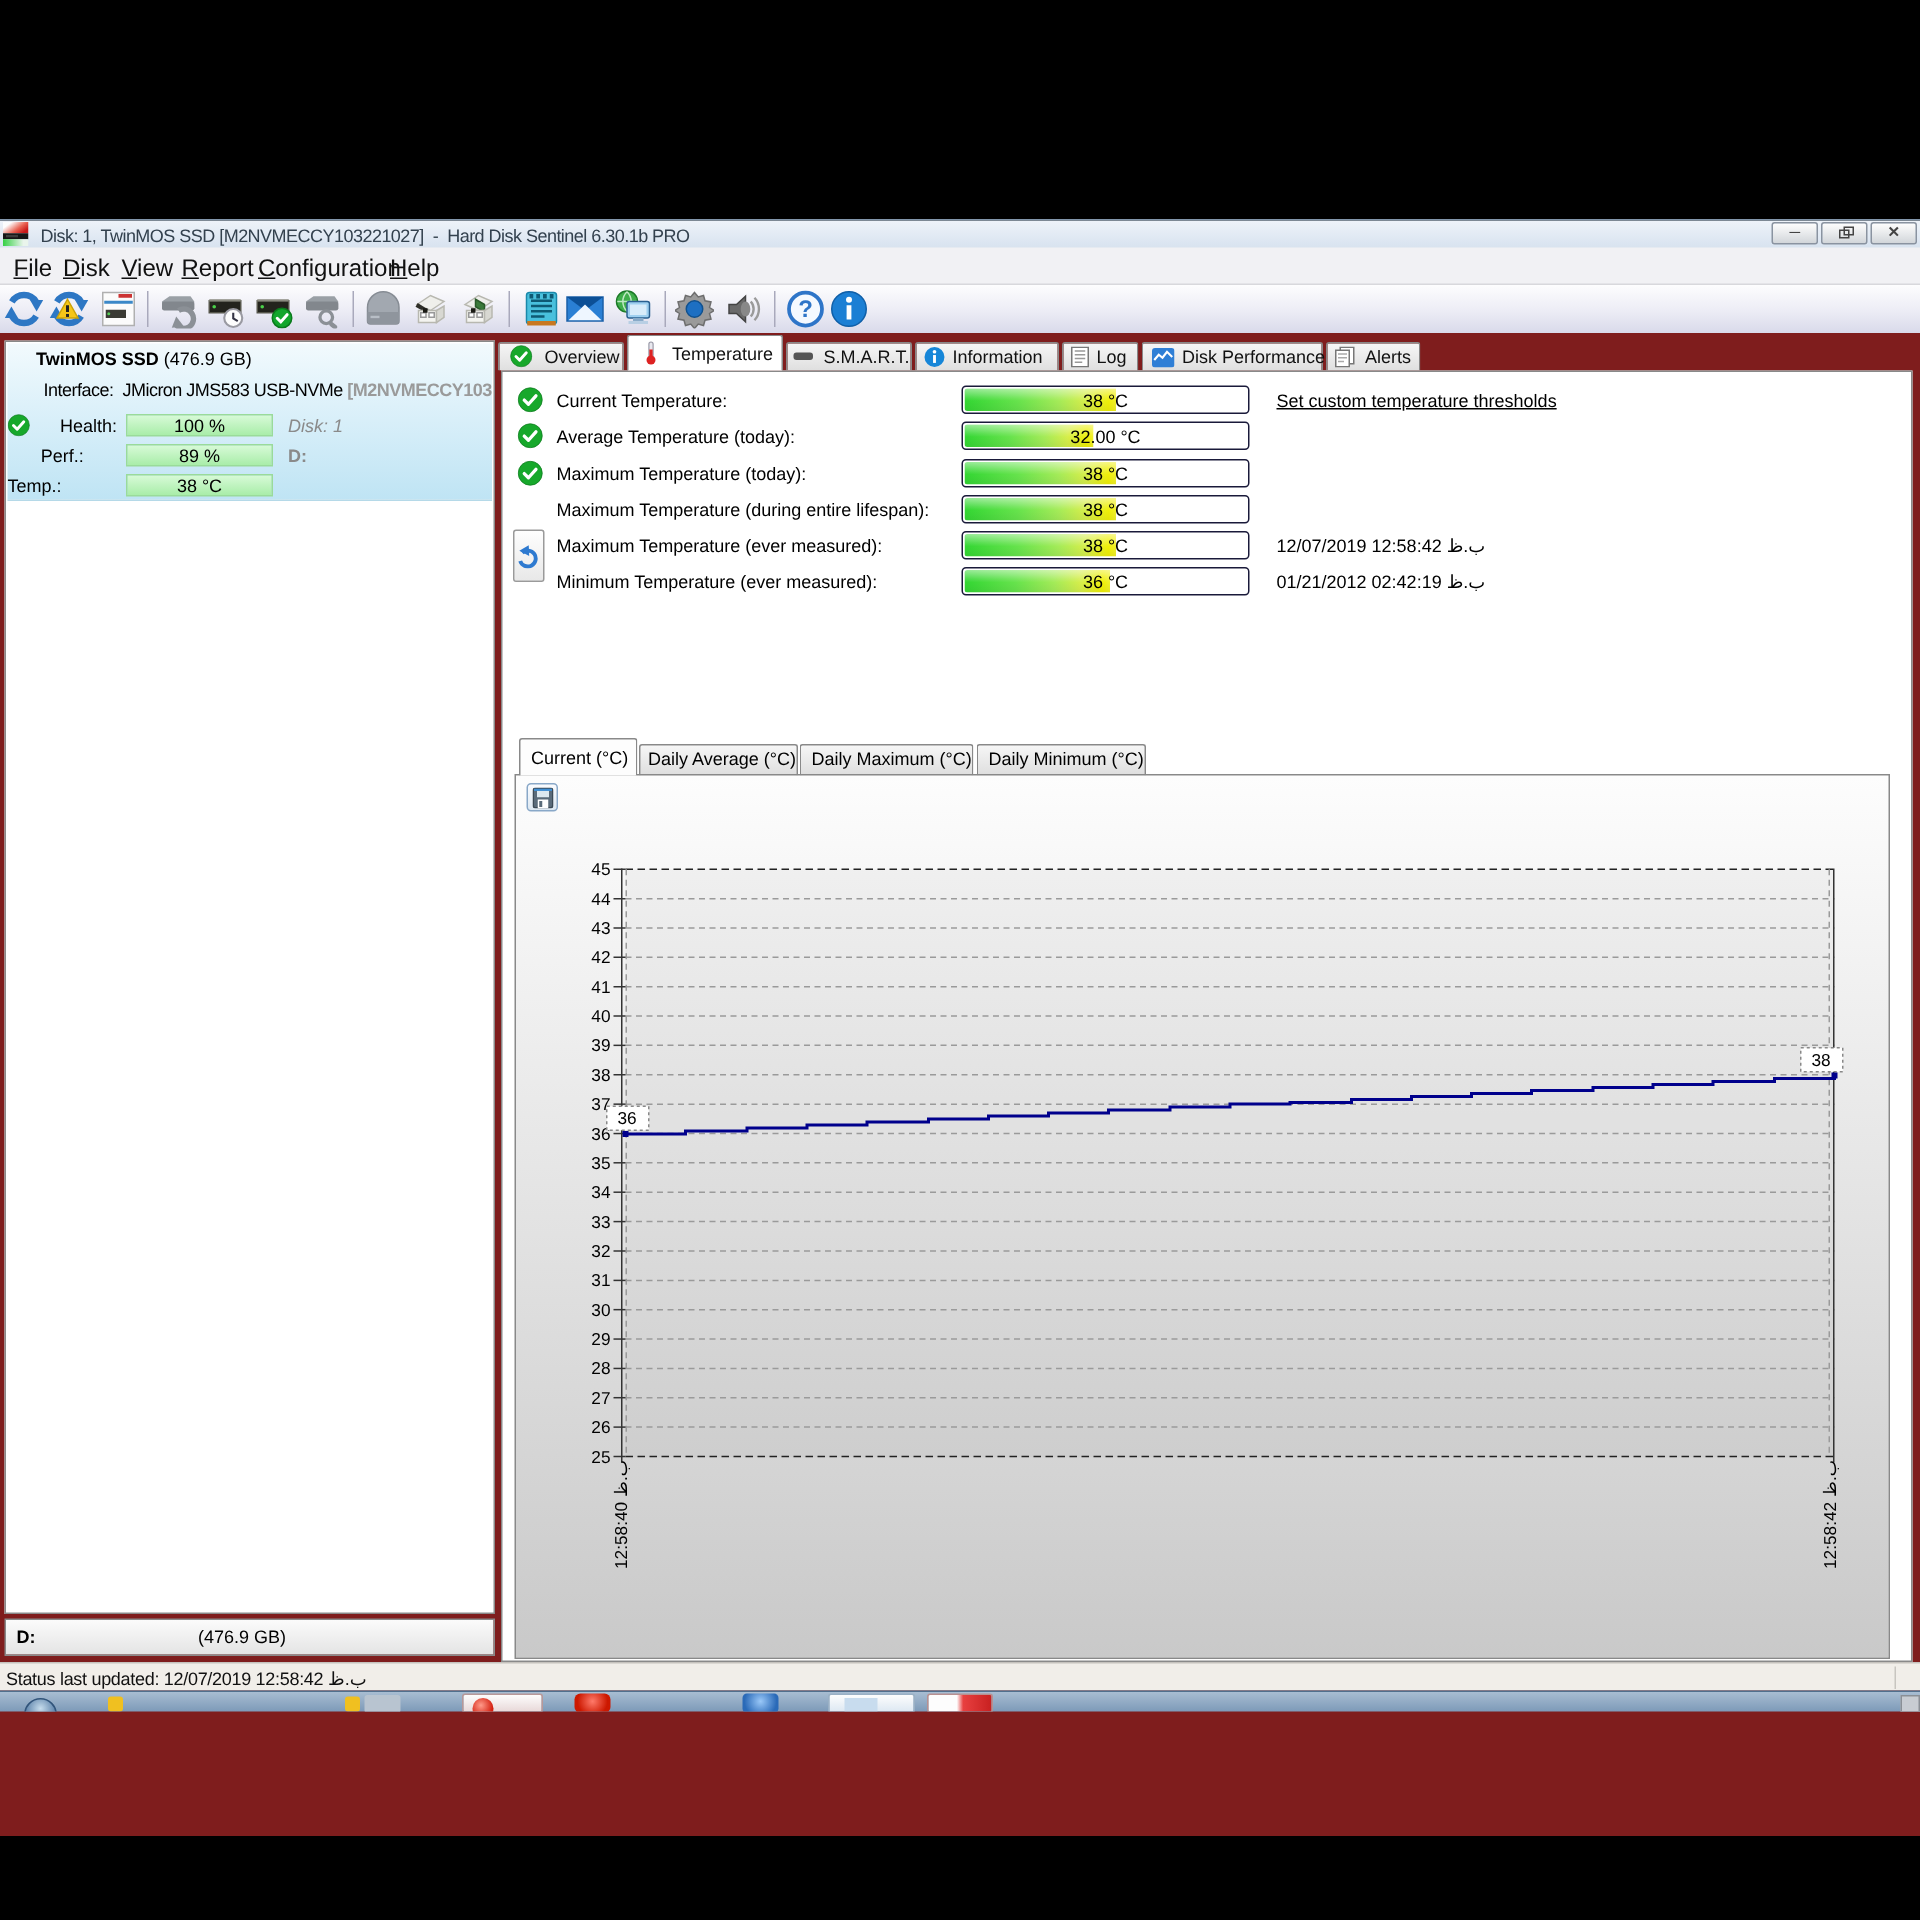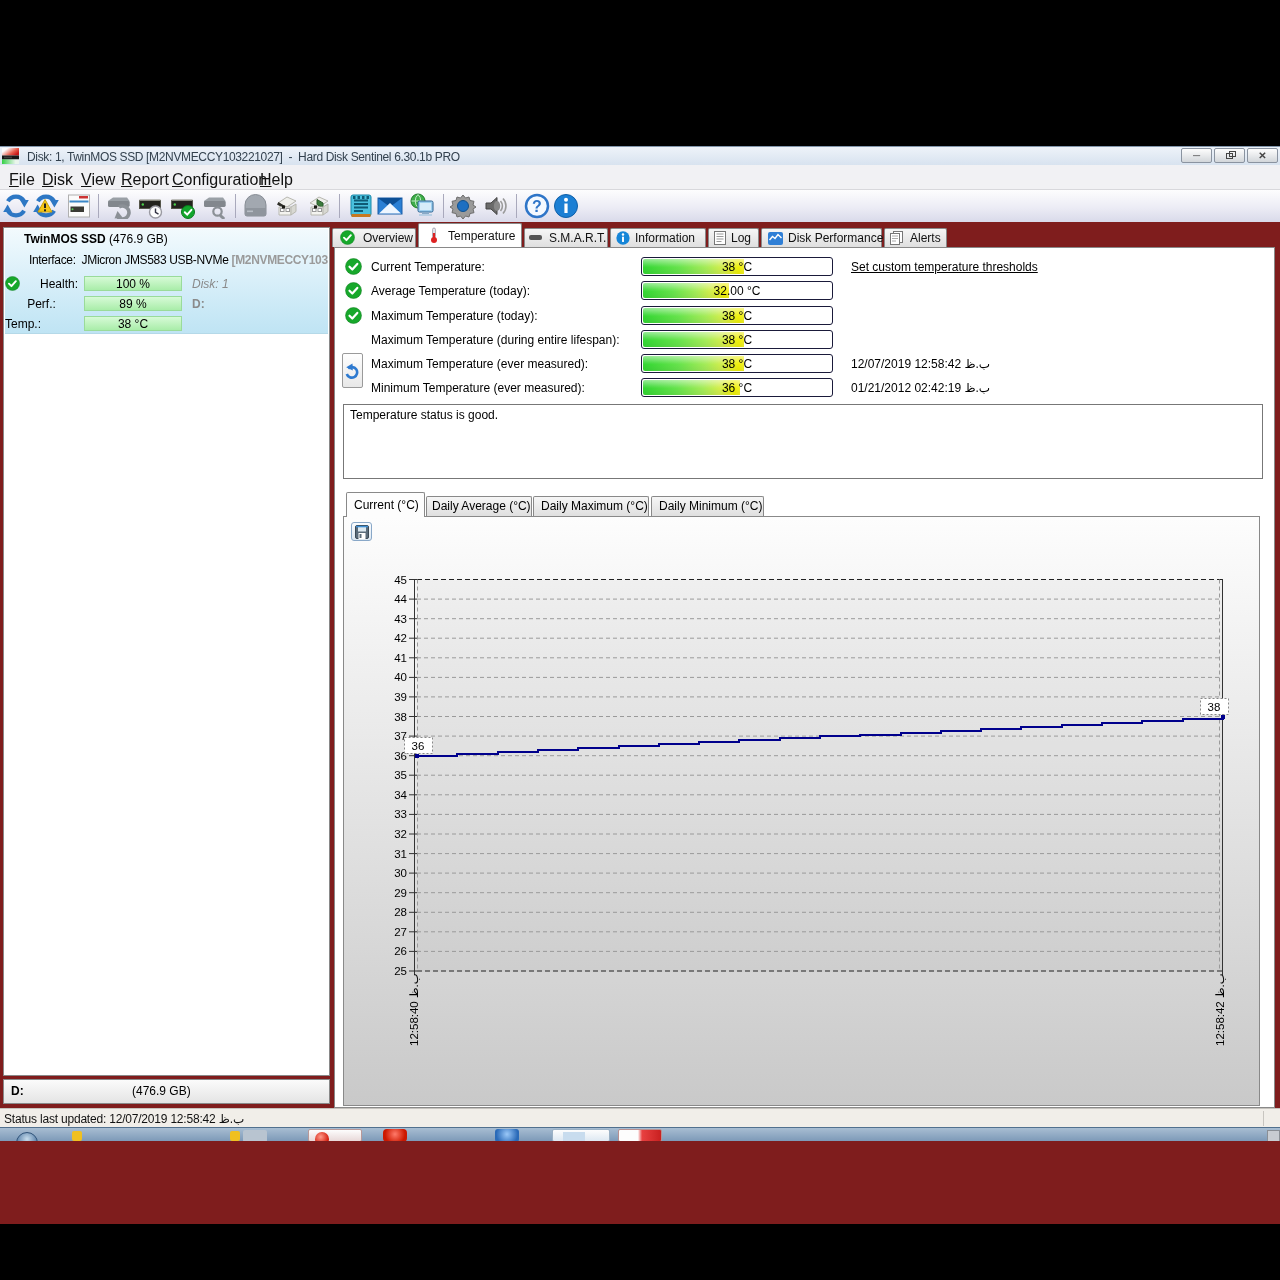--- a/index.html
+++ b/index.html
@@ -286,23 +286,20 @@
     <div class="trow" style="left:516px;top:12px;text-decoration:underline">Set custom temperature thresholds</div>
     <div class="trow" style="left:516px;top:109px">12/07/2019 12:58:42 ب.ظ</div>
     <div class="trow" style="left:516px;top:133px">01/21/2012 02:42:19 ب.ظ</div>
     <div class="abs" style="left:7px;top:105px;width:21px;height:35px;background:linear-gradient(#fefefe,#e8e8e8);border:1px solid #9a9a9a;border-radius:2px">
       <svg style="position:absolute;left:2px;top:9px;width:15px;height:16px" viewBox="0 0 15 16">
           <path d="M3.2 5.5 a5.3 5.3 0 1 1 -1.4 5.5" fill="none" stroke="#2e7ad0" stroke-width="2.6"></path>
           <path d="M7.5 0.5 L1.2 4.2 L7.8 7.6 Z" fill="#2e7ad0"></path>
         </svg>
     </div>
 
-    <div class="abs" style="left:8px;top:156px;width:920px;height:75px;border:1px solid #777;background:#fff;font-size:12px">
-        <span style="position:absolute;left:6px;top:3px">Temperature status is good.</span>
-      </div>
 
     <div class="abs" style="left:11px;top:244px;width:79px;height:25px;background:#fdfdfd;border:1px solid #898989;border-bottom:none;font-size:12px;z-index:2;border-radius:2px 2px 0 0">
         <span style="position:absolute;left:7px;top:5px">Current (°C)</span>
       </div>
     <div class="abs" style="left:91px;top:248px;width:106px;height:21px;background:linear-gradient(#f6f6f6,#dedede);border:1px solid #898989;border-bottom:none;font-size:12px;border-radius:2px 2px 0 0;white-space:nowrap;overflow:hidden">
         <span style="position:absolute;left:5px;top:2px">Daily Average (°C)</span>
       </div>
     <div class="abs" style="left:198px;top:248px;width:116px;height:21px;background:linear-gradient(#f6f6f6,#dedede);border:1px solid #898989;border-bottom:none;font-size:12px;border-radius:2px 2px 0 0">
         <span style="position:absolute;left:7px;top:2px">Daily Maximum (°C)</span>
       </div>

